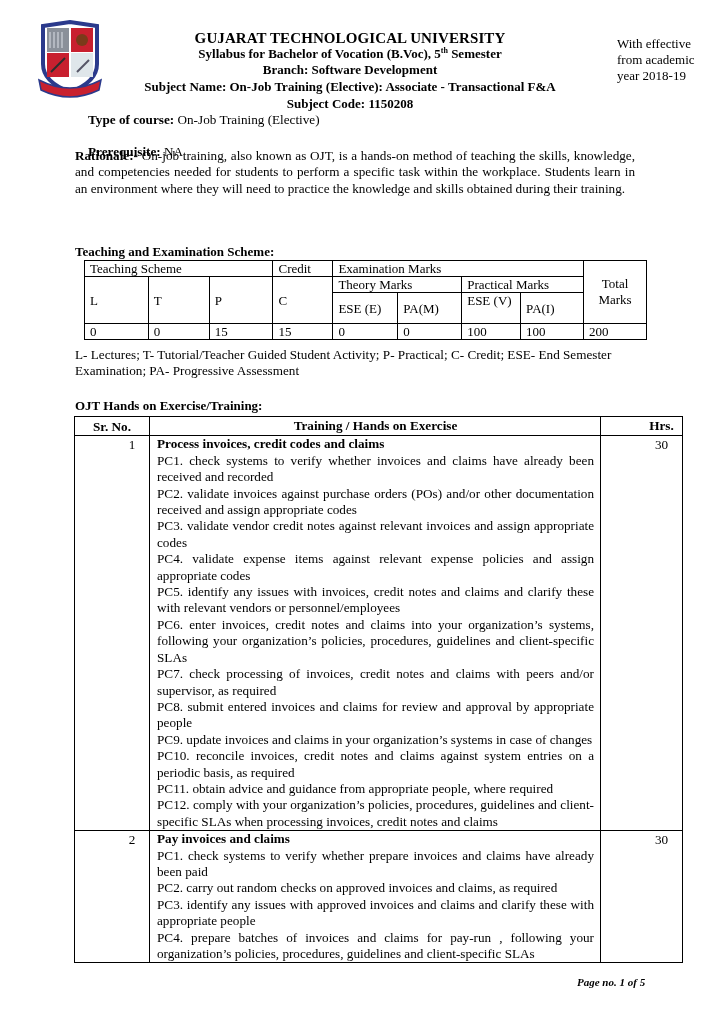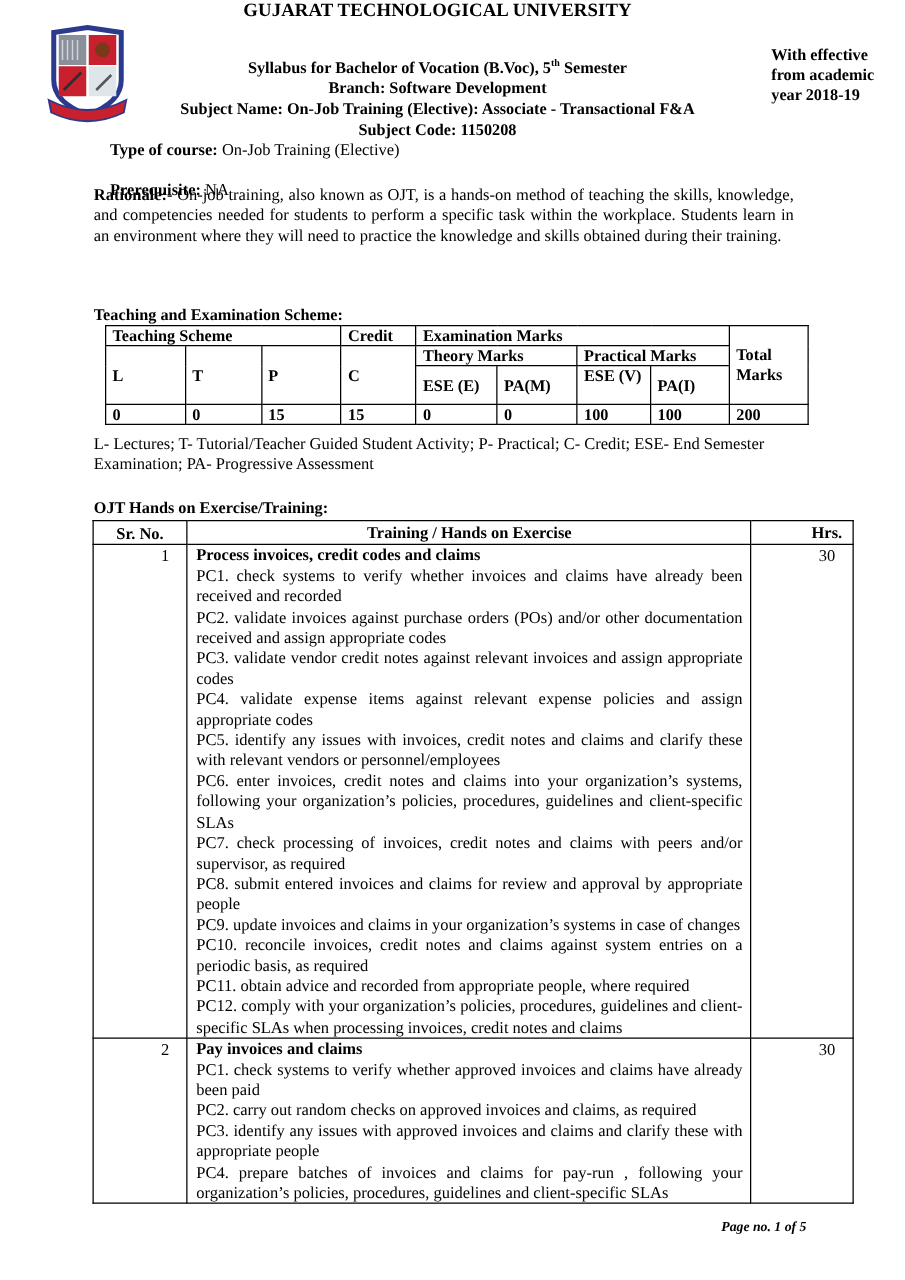--- a/index.html
+++ b/index.html
@@ -3,30 +3,30 @@
 <meta charset="utf-8">
 <style>
   html, body { margin: 0; padding: 0; background: #ffffff; }
   body {
     width: 724px; height: 1024px; position: relative; overflow: hidden;
     font-family: "Liberation Serif", "DejaVu Serif", serif; color: #000;
   }
   .abs { position: absolute; }
   .logo { left: 37px; top: 20px; width: 66px; height: 82px; }
   .hdr { left: 130px; width: 440px; text-align: center; font-weight: bold; }
-  .uni { top: 1px; font-size: 15px; letter-spacing: 0.1px; }
+  .uni { top: 30px; font-size: 15px; letter-spacing: 0.1px; }
   .h2 { font-size: 13px; line-height: 17px; }
-  .eff { left: 617px; top: 36px; font-size: 13px; font-weight: bold; line-height: 16px; }
+  .eff { left: 617px; top: 36px; font-size: 13px; font-weight: normal; line-height: 16px; }
   .meta { left: 75px; font-size: 13.2px; line-height: 16.3px; margin-left: 13px; }
   .meta b { font-weight: bold; }
   .rationale { left: 75px; top: 148px; width: 560px; font-size: 13.2px; line-height: 16.3px; text-align: justify; }
   .sec-title { left: 75px; font-size: 13px; font-weight: bold; }
   table { border-collapse: collapse; }
   .t1 { position: absolute; left: 84px; top: 260px; width: 563px; font-size: 13px; }
-  .t1 td { border: 1px solid #000; padding: 0 5px; vertical-align: top; line-height: 15px; height: 15px; font-weight: bold; }
+  .t1 td { border: 1px solid #000; padding: 0 5px; vertical-align: top; line-height: 15px; height: 15px; }
   .t1 td.mid { vertical-align: middle; }
   .legend { left: 75px; top: 347px; width: 560px; font-size: 13.2px; line-height: 16.3px; }
   .t2 { position: absolute; left: 74px; top: 416px; width: 609px; font-size: 13.2px; }
   .t2 td { border: 1px solid #000; vertical-align: top; line-height: 16.4px; padding-left: 41px; }
   .t2 .c1 { width: 32px; text-align: center; }
   .t2 .c3 { width: 39px; text-align: center; }
   .t2 .c2 { padding: 0 6px 0 7px; text-align: justify; }
   .t2 thead td { font-weight: bold; vertical-align: middle; }
   .t2 thead .c1 { line-height: 15px; padding: 1px 0; }
   .t2 .task-title { font-weight: bold; display: block; }
@@ -83,21 +83,21 @@
       <col style="width:64px">
       <col style="width:59px">
       <col style="width:63px">
       <col style="width:63px">
     </colgroup>
   <tbody>
       <tr>
     <td colspan="3">Teaching Scheme</td>
     <td>Credit</td>
     <td colspan="4">Examination Marks</td>
-    <td rowspan="3" class="mid" style="line-height:16px;">Total Marks</td>
+    <td rowspan="3" class="mid" style="line-height:16px;text-align:center;">Total Marks</td>
   </tr>
   <tr>
     <td rowspan="2" class="mid">L</td>
     <td rowspan="2" class="mid">T</td>
     <td rowspan="2" class="mid">P</td>
     <td rowspan="2" class="mid">C</td>
     <td colspan="2">Theory Marks</td>
     <td colspan="2">Practical Marks</td>
   </tr>
   <tr>
@@ -138,30 +138,30 @@
         <span class="pc">PC1. check systems to verify whether invoices and claims have already been received and recorded</span>
         <span class="pc">PC2. validate invoices against purchase orders (POs) and/or other documentation received and assign appropriate codes</span>
         <span class="pc">PC3. validate vendor credit notes against relevant invoices and assign appropriate codes</span>
         <span class="pc">PC4. validate expense items against relevant expense policies and assign appropriate codes</span>
         <span class="pc">PC5. identify any issues with invoices, credit notes and claims and clarify these with relevant vendors or personnel/employees</span>
         <span class="pc">PC6. enter invoices, credit notes and claims into your organization’s systems, following your organization’s policies, procedures, guidelines and client-specific SLAs</span>
         <span class="pc">PC7. check processing of invoices, credit notes and claims with peers and/or supervisor, as required</span>
         <span class="pc">PC8. submit entered invoices and claims for review and approval by appropriate people</span>
         <span class="pc">PC9. update invoices and claims in your organization’s systems in case of changes</span>
         <span class="pc">PC10. reconcile invoices, credit notes and claims against system entries on a periodic basis, as required</span>
-        <span class="pc">PC11. obtain advice and recorded from appropriate people, where required</span>
+        <span class="pc">PC11. obtain advice and guidance from appropriate people, where required</span>
         <span class="pc">PC12. comply with your organization’s policies, procedures, guidelines and client-specific SLAs when processing invoices, credit notes and claims</span>
       </td>
       <td class="c3">30</td>
     </tr>
     <tr>
       <td class="c1">2</td>
       <td class="c2">
         <span class="task-title">Pay invoices and claims</span>
-        <span class="pc">PC1. check systems to verify whether approved invoices and claims have already been paid</span>
+        <span class="pc">PC1. check systems to verify whether prepare invoices and claims have already been paid</span>
         <span class="pc">PC2. carry out random checks on approved invoices and claims, as required</span>
         <span class="pc">PC3. identify any issues with approved invoices and claims and clarify these with appropriate people</span>
         <span class="pc">PC4. prepare batches of invoices and claims for pay-run , following your organization’s policies, procedures, guidelines and client-specific SLAs</span>
       </td>
       <td class="c3">30</td>
     </tr>
   </tbody>
 </table>
 
 <div class="abs footer">Page no. 1 of 5</div>

